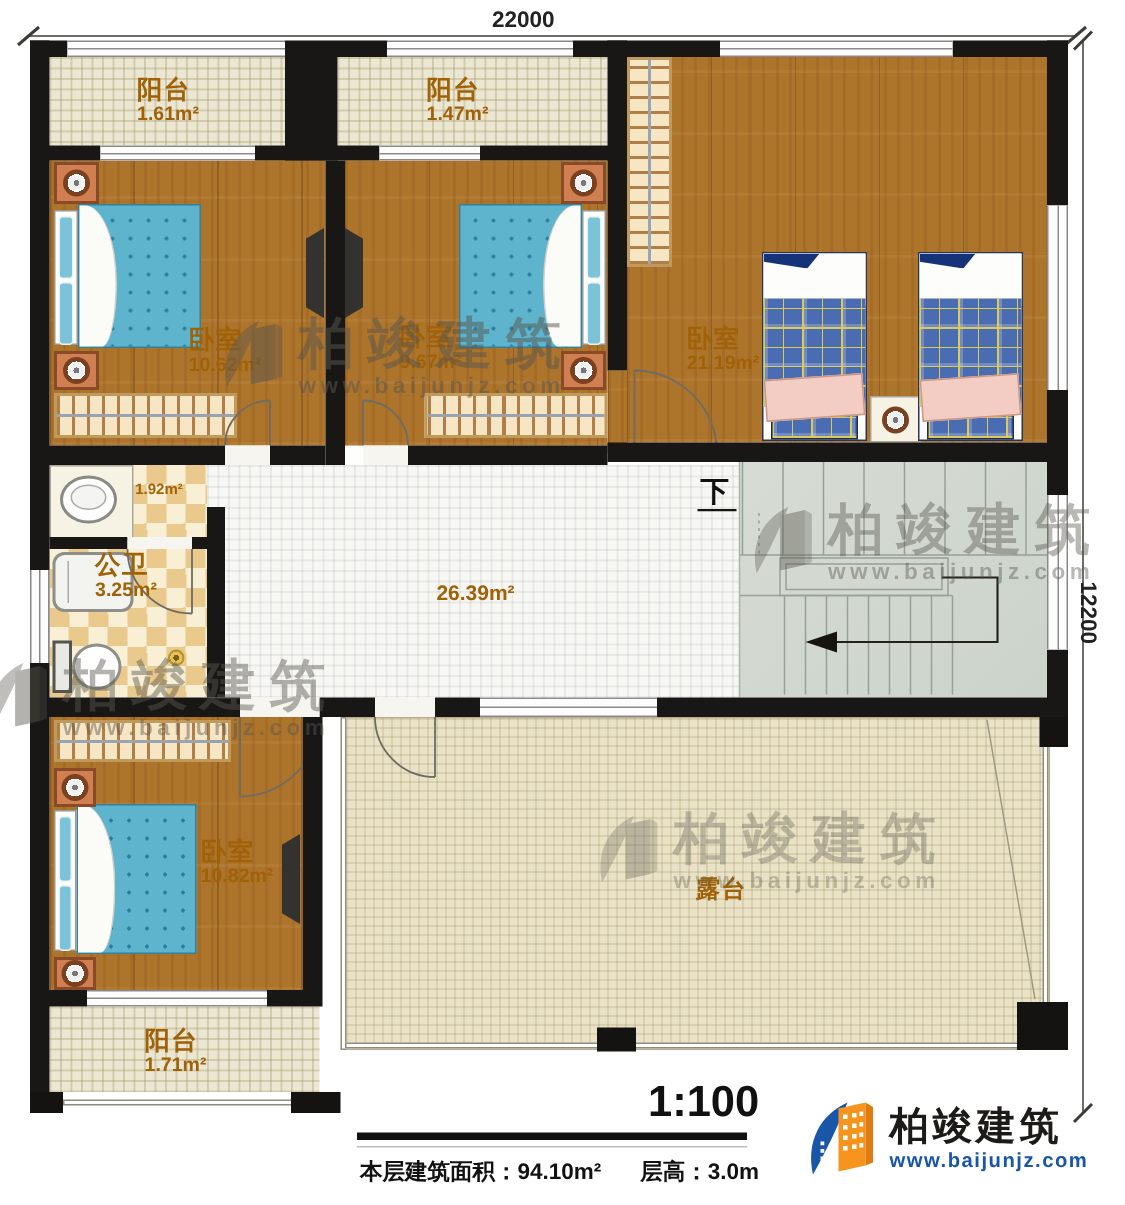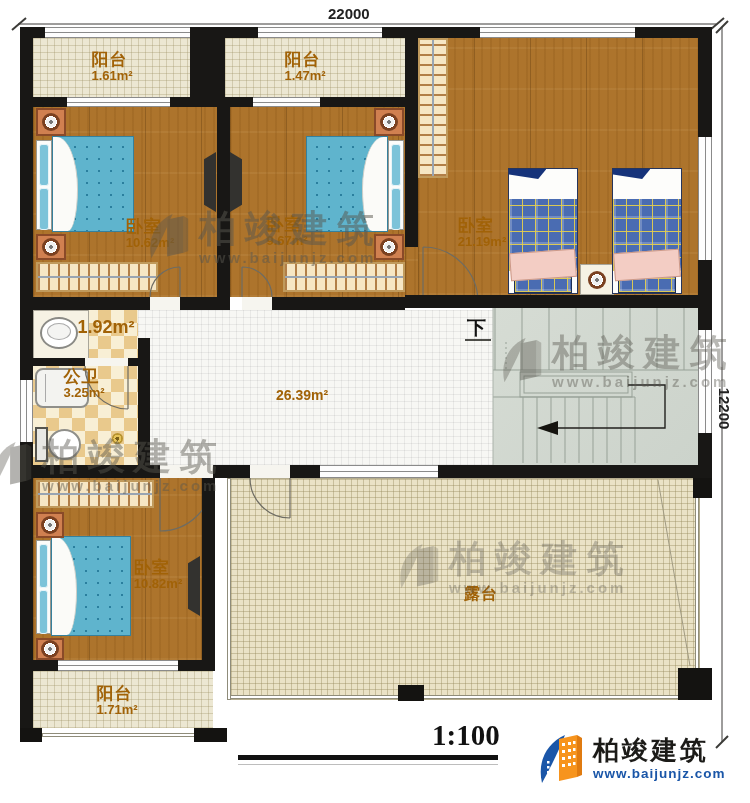--- a/index.html
+++ b/index.html
@@ -80,21 +80,21 @@
   .room-label .nm{font-size:17px;font-weight:bold;letter-spacing:1px;}
   .room-label .ar{font-size:13px;font-weight:bold;}
   .dim-label{position:absolute;font-size:15px;font-weight:bold;color:#222;z-index:33;}
   .down-label{position:absolute;font-size:19px;font-weight:bold;color:#111;z-index:33;}
   
   .wm{position:absolute;display:flex;align-items:center;gap:8px;z-index:40;color:#59574f;pointer-events:none;}
   .wm-cn{font-size:37px;font-weight:bold;letter-spacing:9px;line-height:1;}
   .wm-url{font-size:15px;font-weight:bold;letter-spacing:3px;margin-top:2px;}
   
   .title-main{position:absolute;font-size:38px;font-weight:bold;color:#111;letter-spacing:3px;z-index:33;}
-  .title-scale{position:absolute;font-size:29px;font-weight:bold;color:#111;z-index:33;font-family:Liberation Serif, serif;}
+  .title-scale{position:absolute;font-size:29px;font-weight:bold;color:#111;z-index:33;}
   .title-rule{position:absolute;background:#111;z-index:33;}
   .title-rule2{position:absolute;background:#bdbdbd;z-index:33;}
   .title-info{position:absolute;font-size:15px;font-weight:bold;color:#111;z-index:33;}
   .title-info .gap2{display:inline-block;width:26px;}
   .logo{position:absolute;display:flex;align-items:center;gap:7px;z-index:33;}
   .logo-name{font-size:26px;font-weight:bold;color:#1c1b18;letter-spacing:3px;line-height:1;}
   .logo-url{font-size:13.5px;font-weight:bold;color:#1a56a8;letter-spacing:1px;margin-top:3px;}
   svg.overlay{position:absolute;left:0;top:0;z-index:28;}
 </style>
 </head>
@@ -301,27 +301,27 @@
   </div>
   <div class="room-label" style="left:287px;top:232px">
     <div class="nm">卧室</div>
       <div class="ar">9.67m²</div>
   </div>
   <div class="room-label" style="left:482px;top:233px">
     <div class="nm">卧室</div>
       <div class="ar">21.19m²</div>
   </div>
   <div class="room-label" style="left:106px;top:327px">
-    <div class="ar" style="font-size:18px">1.92m²</div>
+    <div class="ar" style="font-size:10px">1.92m²</div>
   </div>
   <div class="room-label" style="left:84px;top:384px">
     <div class="nm">公卫</div>
       <div class="ar">3.25m²</div>
   </div>
-  <div class="room-label" style="left:302px;top:396px">
+  <div class="room-label" style="left:317px;top:396px">
     <div class="ar" style="font-size:14px">26.39m²</div>
   </div>
   <div class="room-label" style="left:158px;top:575px">
     <div class="nm">卧室</div>
       <div class="ar">10.82m²</div>
   </div>
   <div class="room-label" style="left:117px;top:701px">
     <div class="nm">阳台</div>
       <div class="ar">1.71m²</div>
   </div>
@@ -374,20 +374,23 @@
     </svg>
     <div>
         <div class="wm-cn">柏竣建筑</div>
         <div class="wm-url">www.baijunjz.com</div>
       </div>
   </div>
 
   <div class="title-scale" style="left:432px;top:719px">1:100</div>
   <div class="title-rule" style="left:238px;top:755px;width:260px;height:5px"></div>
   <div class="title-rule2" style="left:238px;top:764px;width:260px;height:1px"></div>
+  <div class="title-info" style="left:240px;top:772px">
+    <span>本层建筑面积：</span><span>94.10m²</span><span class="gap2"></span><span>层高：</span><span>3.0m</span>
+  </div>
 
   <div class="logo" style="left:534px;top:731px">
     <svg width="52" height="56" viewBox="0 0 50 56">
       <path d="M30 4 C12 12 2 30 7 52 C16 36 24 19 30 4 Z" fill="#1a56a8"></path>
       <polygon points="24,8 42,4 42,46 24,50" fill="#f7941d"></polygon>
       <polygon points="42,4 47,7 47,44 42,46" fill="#e07b10"></polygon>
       <g fill="#fff">
         <rect x="27" y="12" width="3" height="3"></rect>
           <rect x="33" y="11" width="3" height="3"></rect>
           <rect x="38" y="10" width="2.5" height="3"></rect>

